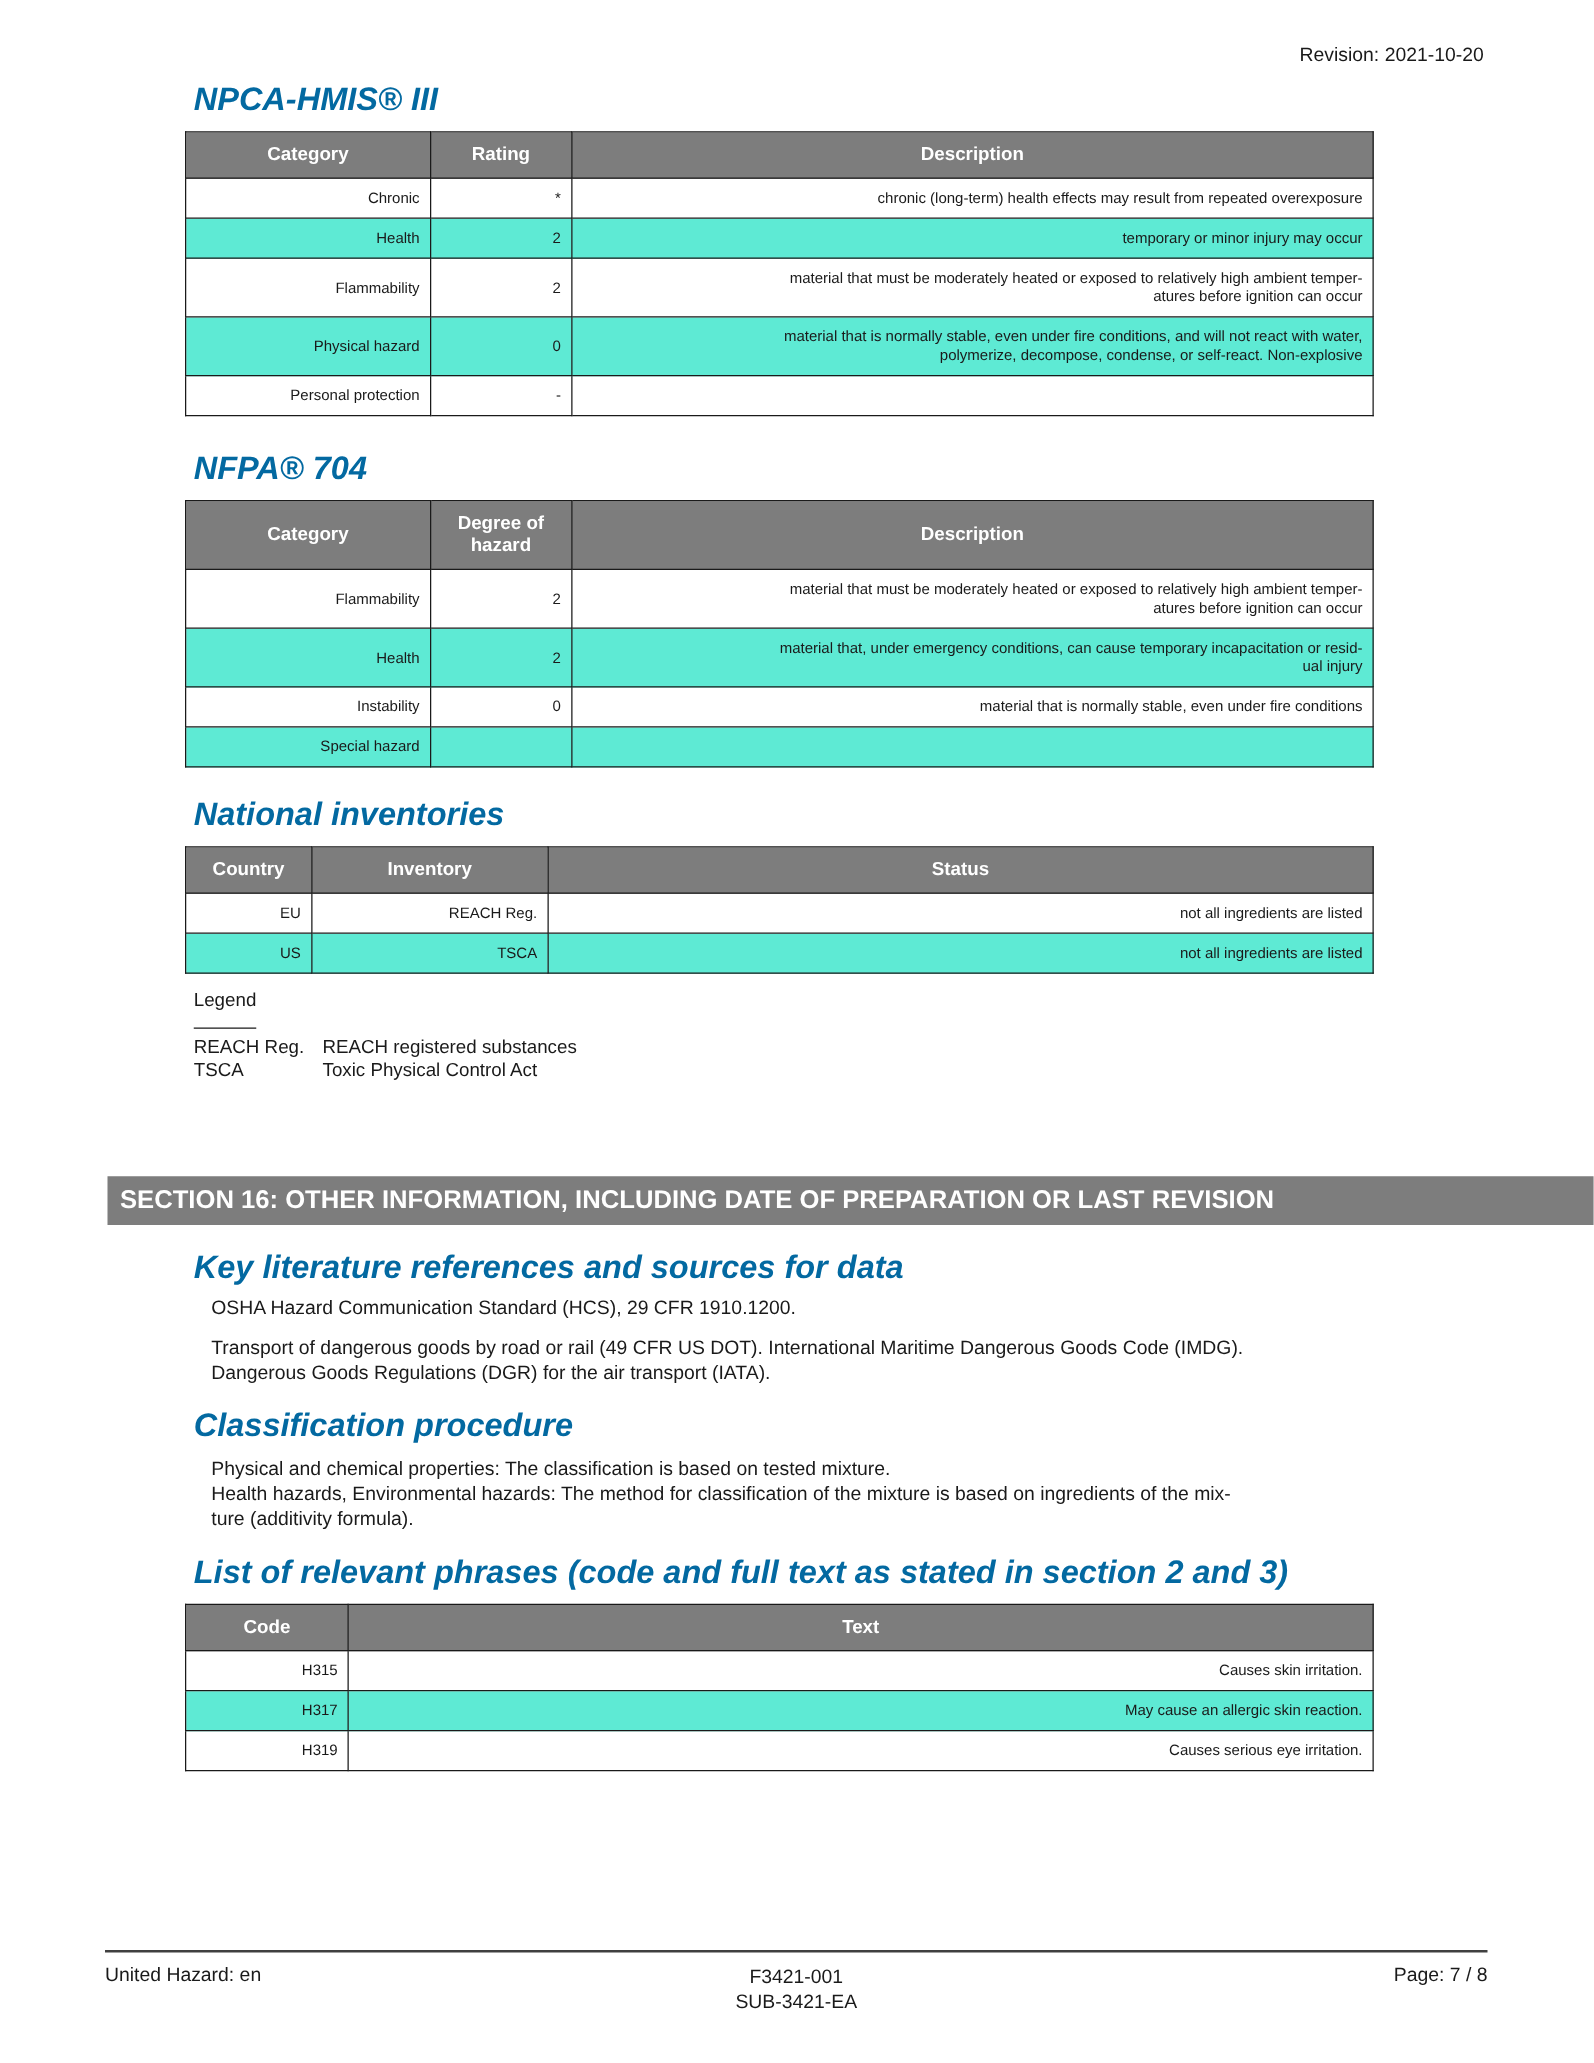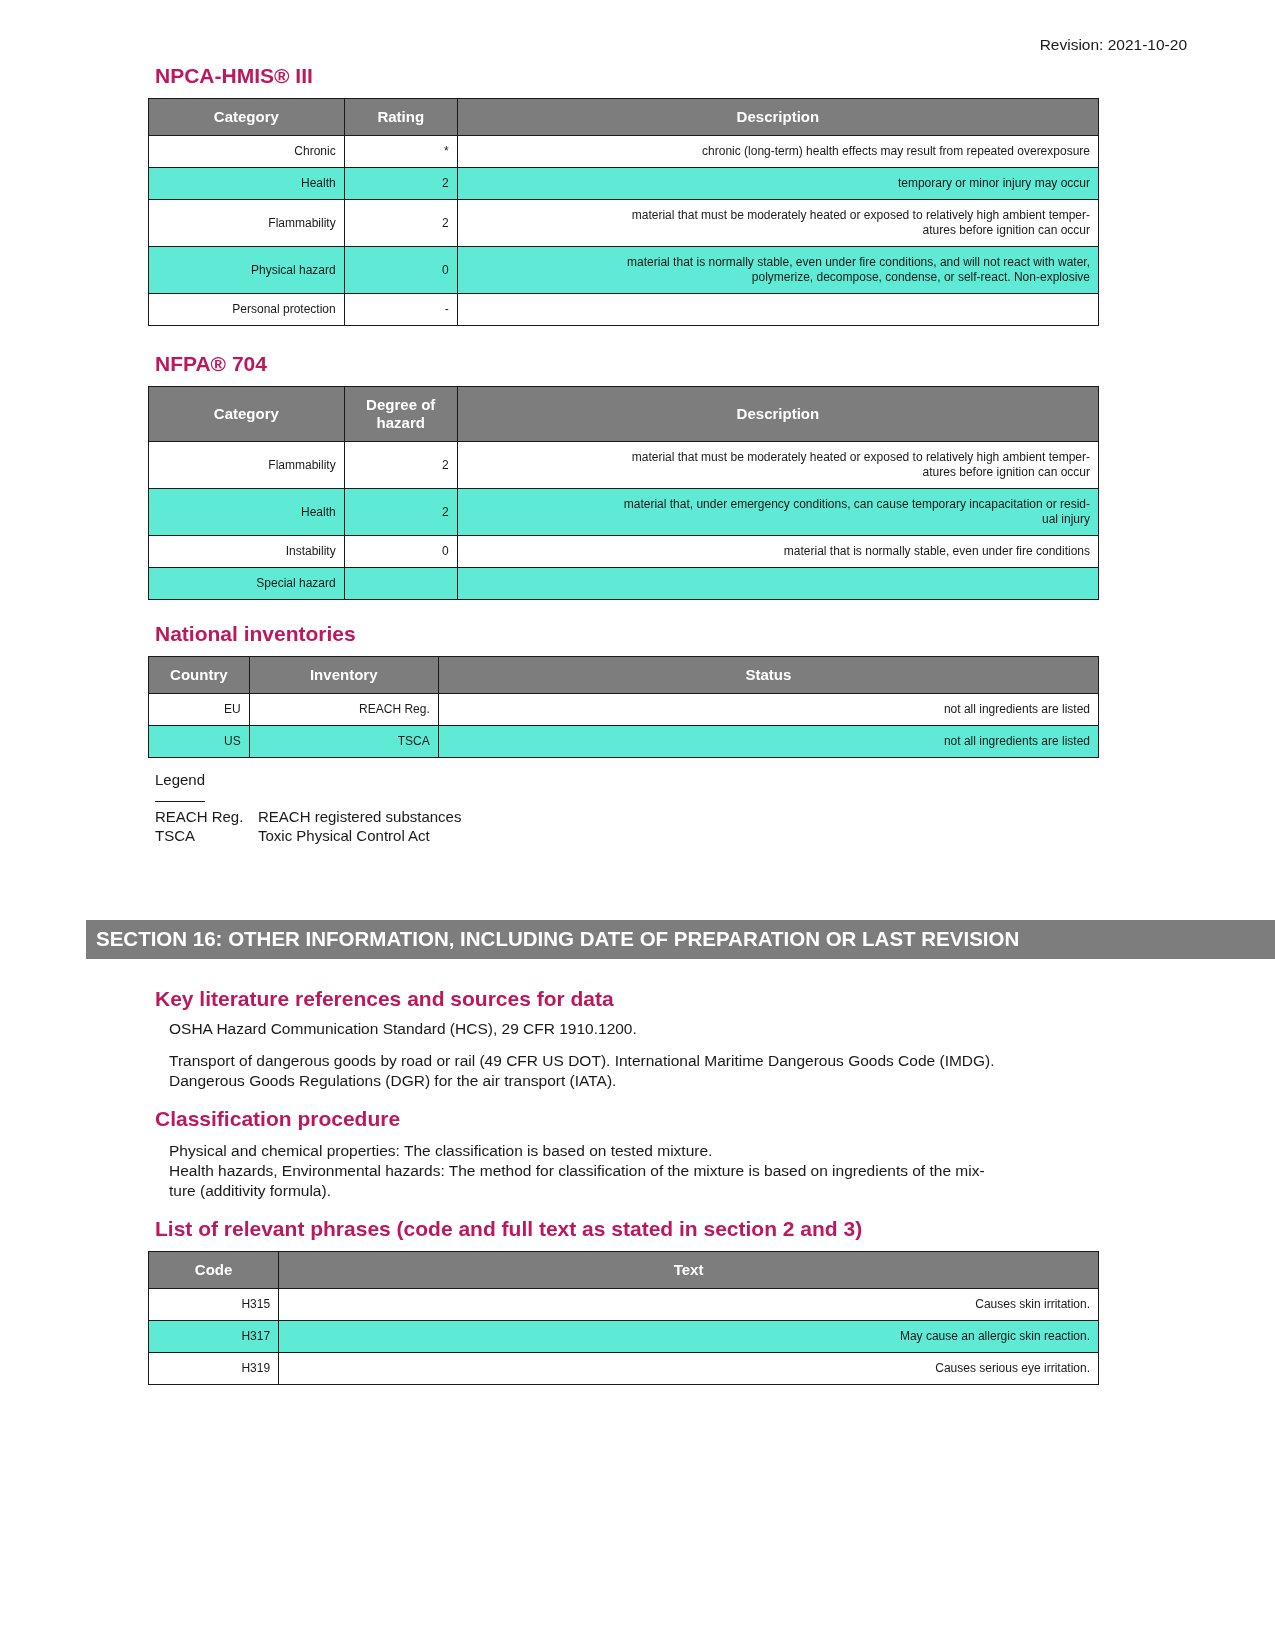--- a/index.html
+++ b/index.html
@@ -5,41 +5,42 @@
   * { box-sizing: border-box; }
   html, body { margin: 0; padding: 0; background: #ffffff; }
   .page {
     position: relative;
     width: 1275px;
     height: 1650px;
     background: #ffffff;
     font-family: "Liberation Sans", "DejaVu Sans", sans-serif;
     color: #1a1a1a;
     display: flex;
-    flex-direction: row;
+    flex-direction: column;
     overflow: hidden;
   }
   .revision {
     position: absolute;
     top: 36px;
     right: 88px;
     font-size: 15.5px;
     color: #1a1a1a;
   }
   .content { padding-top: 64px; }
 
   .hd {
-    font-size: 21px;
+    font-size: 26px;
     font-weight: 700;
-    color: #be185d;
+    color: #0369a1;
     margin: 0 0 10px 155px;
+    font-style: italic;
   }
   .hd-nfpa { margin-top: 26px; }
   .hd-natinv { margin-top: 22px; }
-  .hd-sub { margin-top: 28px; margin-bottom: 8px; }
+  .hd-sub { margin-top: 18px; margin-bottom: 8px; }
   .hd-class { margin-top: 16px; }
   .hd-phrases { margin-top: 16px; }
 
   table.tbl {
     border-collapse: collapse;
     width: 951px;
     margin-left: 148px;
     table-layout: fixed;
   }
   table.tbl th {

